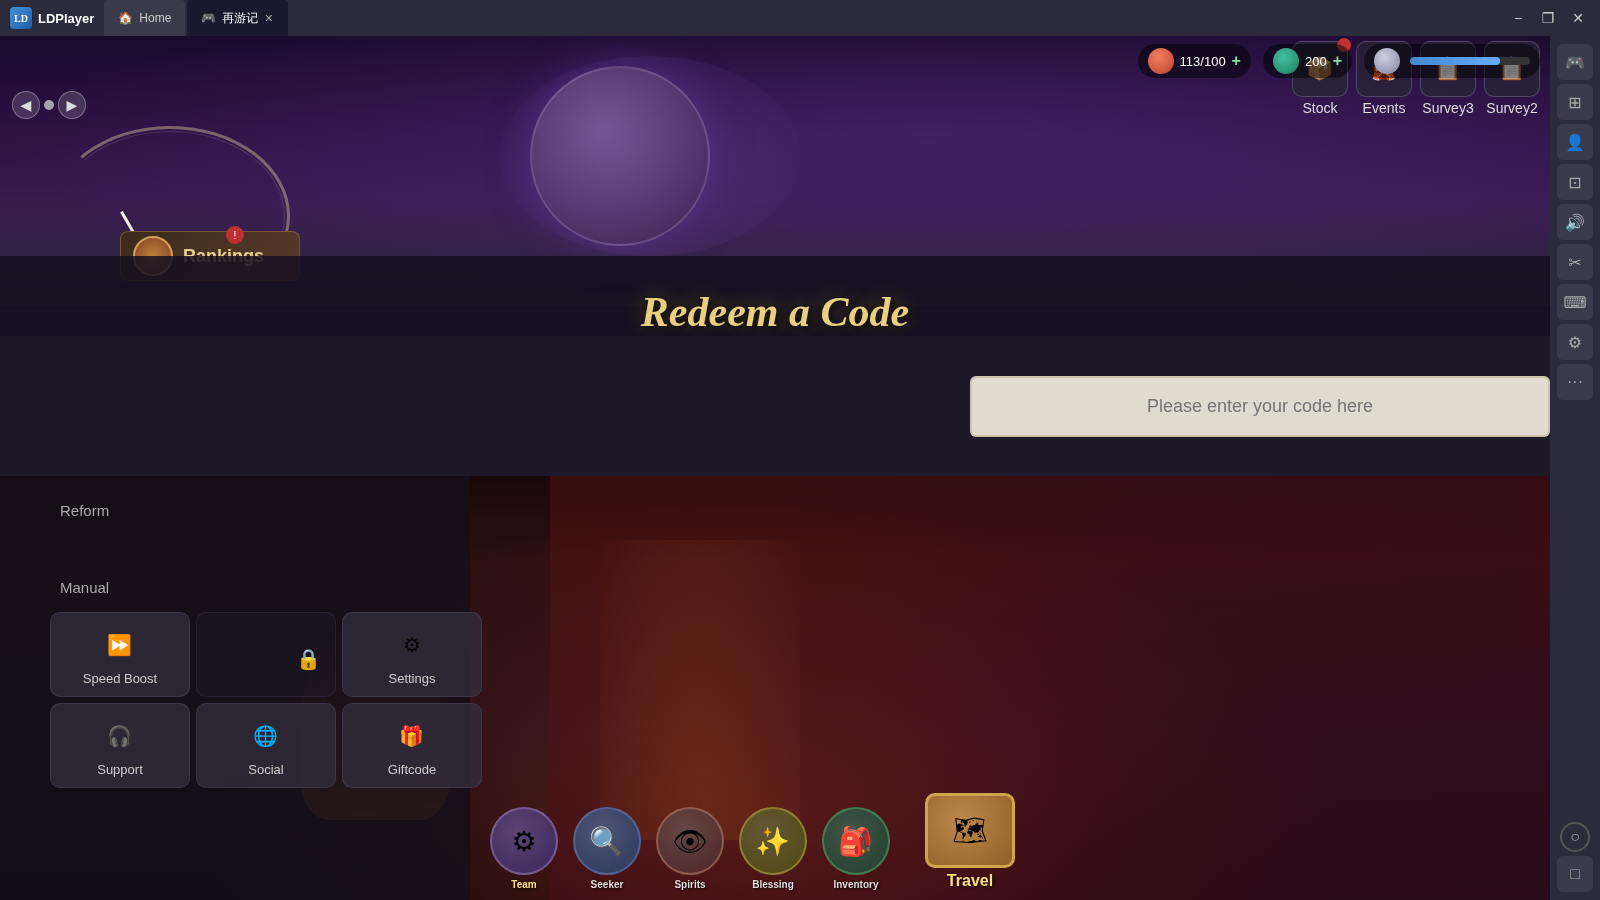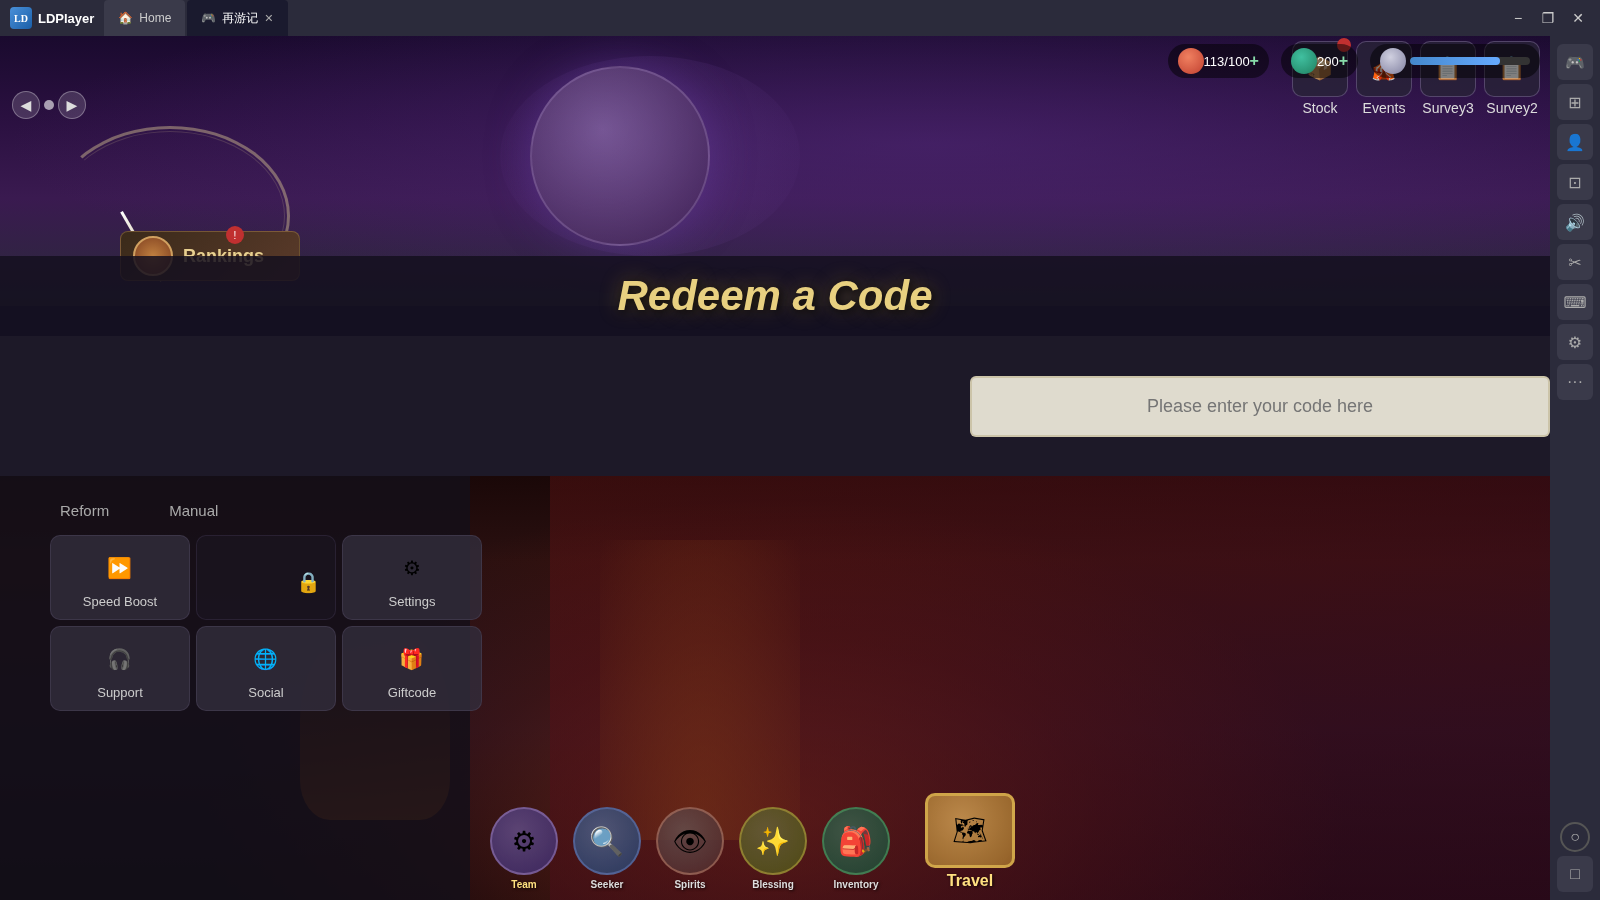--- a/index.html
+++ b/index.html
@@ -136,20 +136,21 @@
       position: absolute;
       top: 8px; right: 10px;
       display: flex;
       align-items: center;
       gap: 12px;
       z-index: 10;
     }
     .hud-item {
       display: flex;
       align-items: center;
+      gap: 6px;
       background: rgba(0,0,0,0.5);
       border-radius: 20px;
       padding: 4px 10px;
       color: #fff;
       font-size: 13px;
     }
     .hud-icon {
       width: 26px; height: 26px;
       border-radius: 50%;
     }
@@ -260,22 +261,23 @@
       font-size: 10px;
     }
 
     
     #redeem-title {
       position: absolute;
       top: 220px; left: 0; right: 0;
       height: 80px;
       background: rgba(20,15,30,0.85);
       display: flex;
-      align-items: center;
+      align-items: flex-end;
       justify-content: center;
+      font-family: Liberation Serif, serif;
     }
     #redeem-title h1 {
       font-size: 42px;
       color: #e8d080;
       font-weight: bold;
       text-shadow: 2px 2px 8px rgba(0,0,0,0.8), 0 0 20px rgba(200,160,40,0.4);
       font-style: italic;
     }
 
     
@@ -597,21 +599,21 @@
     <div class="scene-bg">
       <div style="position:absolute;top:20px;left:200px;right:200px;bottom:0;background:radial-gradient(ellipse at 50% 80%, rgba(180,60,20,0.5) 0%, rgba(120,30,10,0.3) 40%, transparent 70%);"></div>
       <div style="position:absolute;bottom:80px;left:300px;width:150px;height:200px;background:linear-gradient(to top, rgba(200,100,20,0.6), transparent);border-radius:50% 50% 20% 20%;"></div>
       <div style="position:absolute;bottom:60px;left:600px;width:200px;height:300px;background:radial-gradient(ellipse at 50% 100%, rgba(150,80,20,0.7), transparent);"></div>
       <div style="position:absolute;top:0;left:550px;right:0;bottom:0;background:linear-gradient(to bottom right, rgba(100,20,20,0.4), rgba(60,10,30,0.6));"></div>
     </div>
 
 
     <div id="left-menu">
 
-      <div class="menu-row-labels" style="margin-top:16px;">
+      <div class="menu-row-labels" style="margin-top:16px;flex-direction:column;">
         <span class="menu-label">Reform</span>
         <span class="menu-label">Manual</span>
       </div>
 
       <div class="menu-grid" style="grid-template-columns: repeat(3,140px); padding: 6px 50px;">
         <div class="menu-item">
           <div class="mi-icon">⏩</div>
           <span class="mi-label">Speed Boost</span>
         </div>
         <div class="menu-item" style="background:rgba(30,25,40,0.4);border:1px solid rgba(80,70,100,0.3);align-items:flex-end;padding-bottom:6px;">

